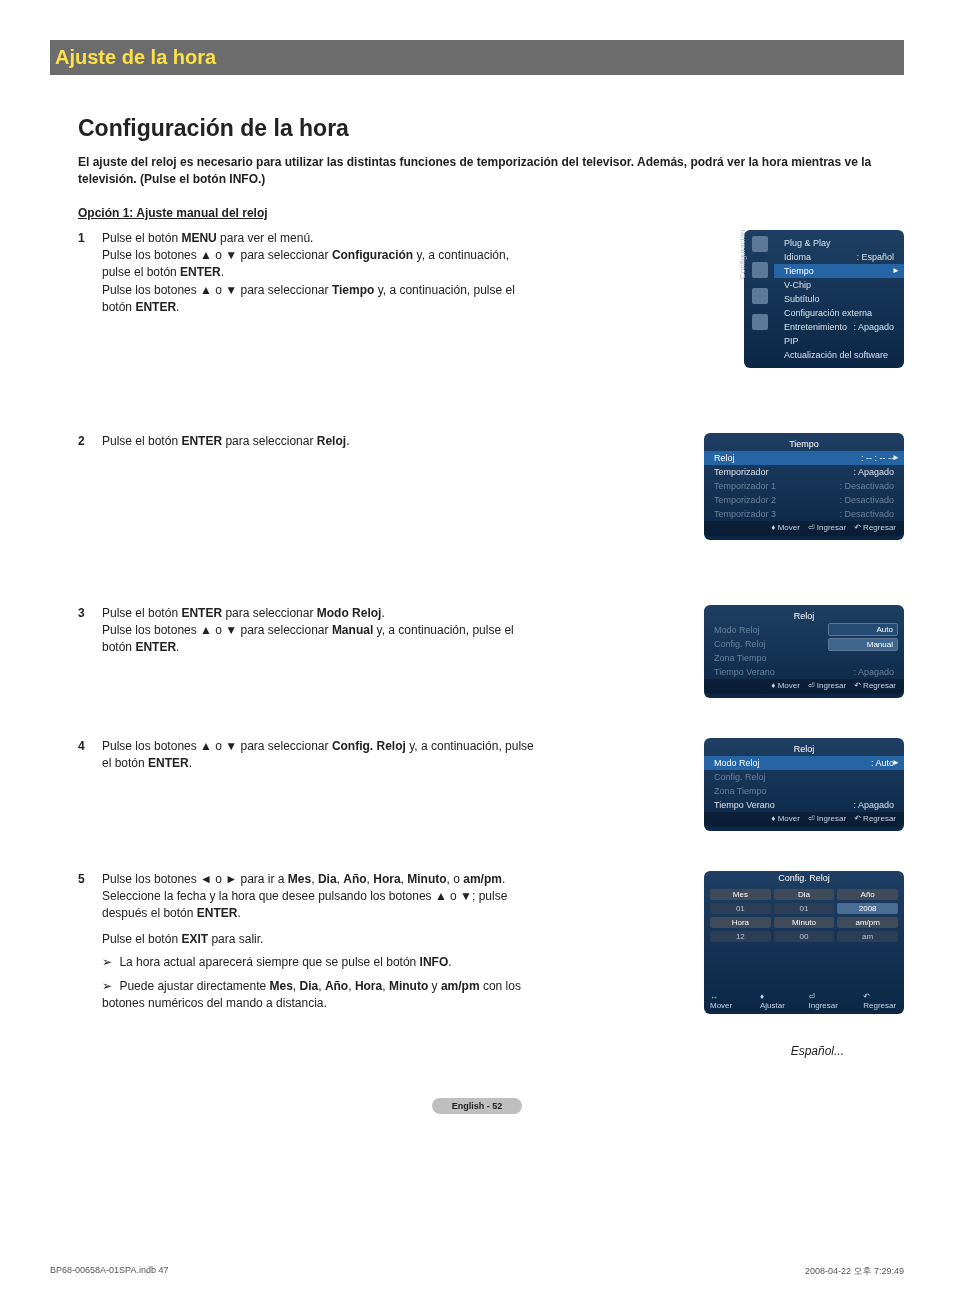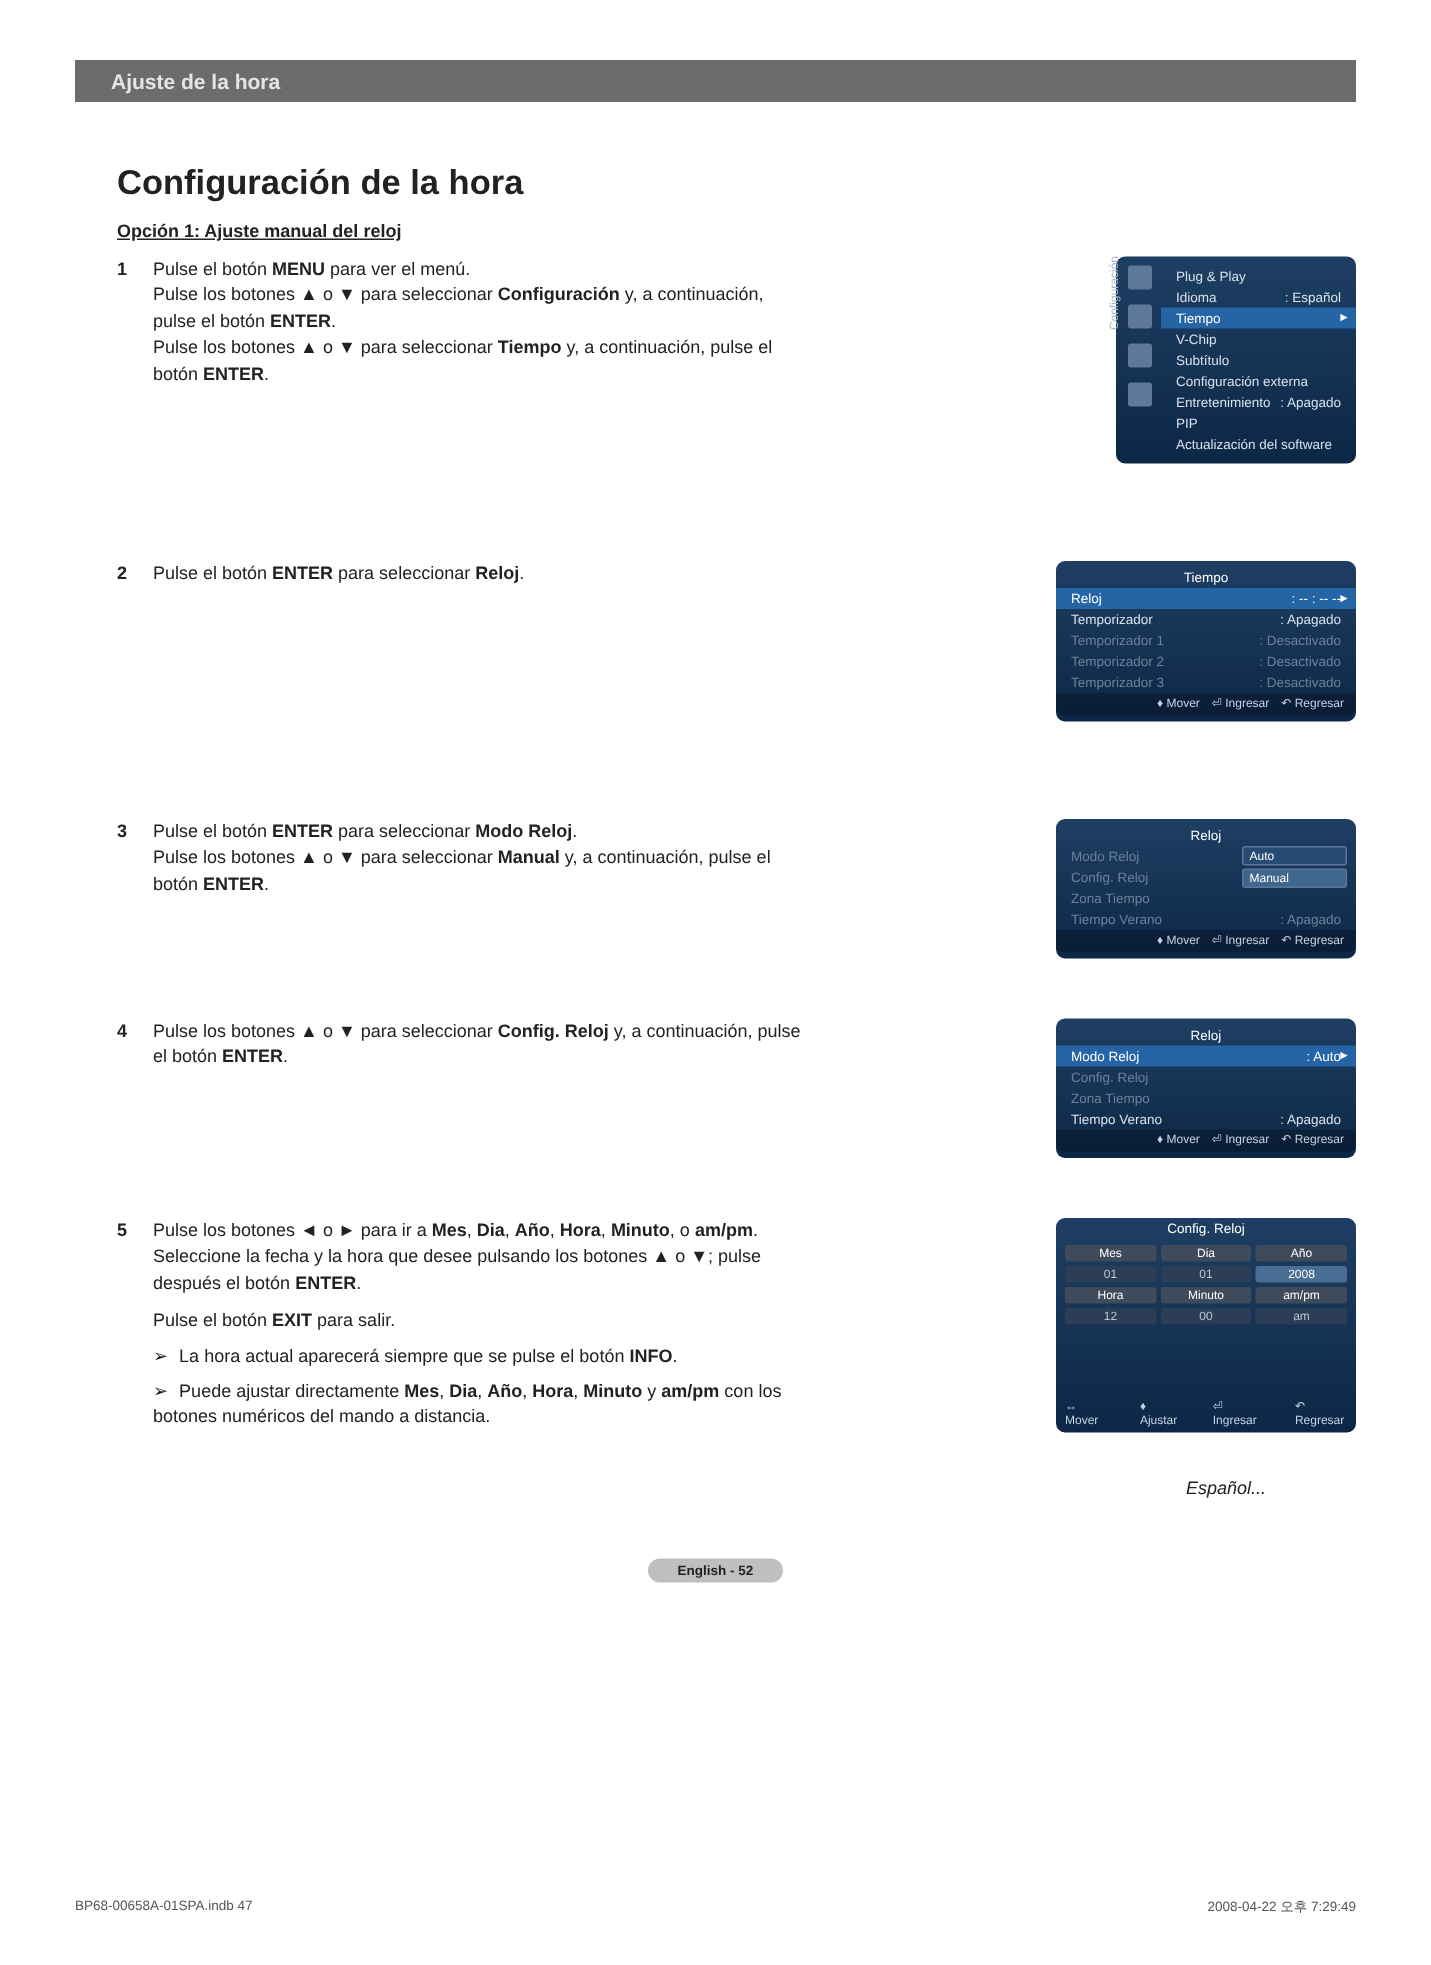--- a/index.html
+++ b/index.html
@@ -1,18 +1,18 @@
 <!DOCTYPE html>
 <html><head>
 <meta charset="utf-8">
 <style>
   * { box-sizing: border-box; margin: 0; padding: 0; }
   body { font-family: Arial, Helvetica, sans-serif; font-size: 12px; color: #222; width: 954px; background:#fff; }
   .page { padding: 40px 50px 30px 50px; position: relative; min-height: 1290px; }
-  .section-bar { background: #6c6c6c; color: #e5e5e5; font-weight: bold; font-size: 14px; padding: 6px 24px; margin-bottom: 40px; }
+  .section-bar { background: #6c6c6c; color: #fde047; font-weight: bold; font-size: 20px; padding: 6px 5px; margin-bottom: 40px; }
   .title { font-size: 23px; font-weight: bold; margin-left: 28px; margin-bottom: 12px; }
   .intro { font-weight: bold; margin-left: 28px; margin-bottom: 18px; line-height: 1.4; max-width: 820px; }
   .option { font-weight: bold; text-decoration: underline; margin-left: 28px; margin-bottom: 10px; }
   .content { margin-left: 28px; }
   .row { display: flex; margin-bottom: 65px; }
   .row:last-child { margin-bottom: 20px; }
   .text-col { flex: 0 0 480px; padding-right: 20px; line-height: 1.45; font-size: 12px; }
   .num { font-weight: bold; float: left; width: 24px; }
   .body { margin-left: 24px; }
   .body b { font-weight: bold; }
@@ -27,38 +27,39 @@
   .osd .line.sel { background: #2565a6; color: #fff; position: relative; }
   .osd .line.sel:after { content: "►"; position: absolute; right: 4px; top: 2px; font-size: 8px; }
   .osd .line.dim { color: #6e8099; }
   .osd .ftr { display: flex; justify-content: flex-end; gap: 8px; padding: 2px 8px 4px; color: #c5d2e4; font-size: 8px; background: rgba(0,0,0,0.25); border-radius: 0 0 6px 6px; }
   .osd .ftr span::before { margin-right: 2px; }
   .osd.big { width: 160px; padding: 6px 0; position: relative; }
   .osd.big .side { position: absolute; left: 6px; top: 6px; bottom: 6px; width: 20px; display: flex; flex-direction: column; align-items: center; gap: 10px; }
   .osd.big .side .ic { width: 16px; height: 16px; background: #5e7898; border-radius: 2px; }
   .osd.big .vert { position: absolute; left: -6px; top: 50%; transform: rotate(-90deg) translateX(20px); transform-origin: left top; font-size: 8px; color: #a9b9cc; white-space: nowrap; }
   .osd.big .lines { margin-left: 30px; }
-  .reloj-dd { float:right; width:70px; font-size:8px; }
+  .reloj-dd { float:right; width:70px; font-size:8px;text-align:right; }
   .reloj-dd div { border:1px solid #5b7696; border-radius:2px; padding:1px 4px; margin-bottom:2px; background:#254a73; }
   .reloj-dd .selopt { background:#3f668d; }
   .clockset { display:grid; grid-template-columns:1fr 1fr 1fr; gap:3px 3px; padding:4px 6px; }
   .clockset .lbl { background:#3f4a5a; text-align:center; border-radius:2px; padding:1px 0; font-size:8px; }
   .clockset .val { background:#2c3e56; text-align:center; border-radius:2px; padding:1px 0; font-size:8px; color:#b9c8da; }
   .clockset .val.hi { background:#4a6d93; color:#fff; }
   .ftr2 { display:flex; justify-content:space-between; gap:23px; padding:2px 6px 4px; font-size:8px; color:#c5d2e4;margin-top:44px; }
   .continues { text-align: right; font-style: italic; margin: 30px 60px 0 0; }
   .page-pill { margin: 40px auto 0; width: 90px; background: #bfbfbf; border-radius: 10px; text-align: center; font-size: 9px; font-weight: bold; padding: 3px 0; }
   .footer { position: absolute; bottom: 12px; left: 50px; right: 50px; display: flex; justify-content: space-between; font-size: 9px; color: #555; }
 </style>
 </head>
 <body>
 
 <div class="page">
   <div class="section-bar">Ajuste de la hora</div>
   <div class="title">Configuración de la hora</div>
+  <div class="intro">El ajuste del reloj es necesario para utilizar las distintas funciones de temporización del televisor. Además, podrá ver la hora mientras ve la televisión. (Pulse el botón INFO.)</div>
   <div class="option">Opción 1: Ajuste manual del reloj</div>
 
   <div class="content">
 
     <div class="row">
       <div class="text-col">
         <span class="num">1</span>
         <div class="body">
           <span>Pulse el botón </span><b>MENU</b><span> para ver el menú.</span><br>
           <span>Pulse los botones ▲ o ▼ para seleccionar </span><b>Configuración</b><span> y, a continuación, pulse el botón </span><b>ENTER</b><span>.</span><br>

